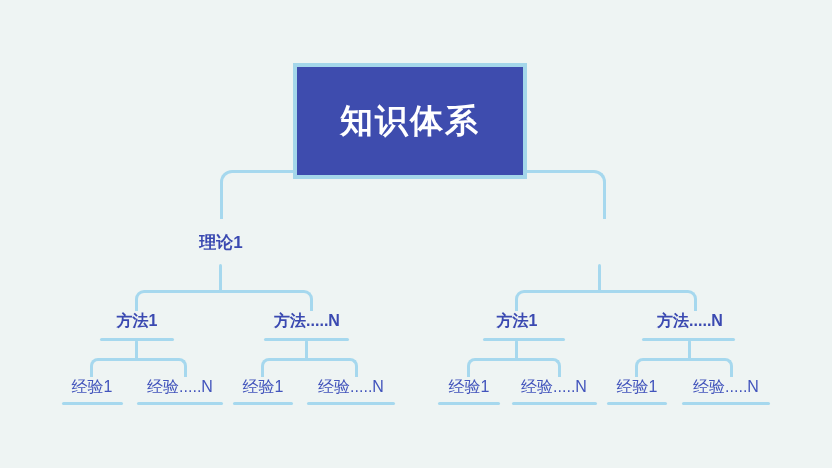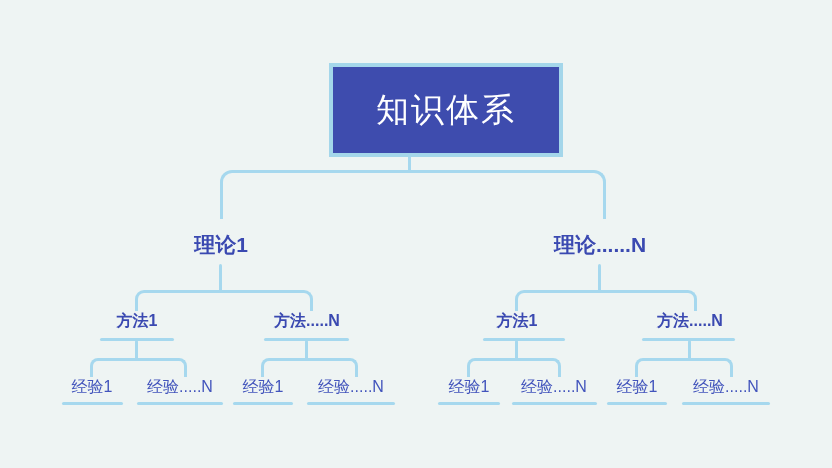--- a/index.html
+++ b/index.html
@@ -43,43 +43,42 @@
   .uline{
     position:absolute;
     height:3px;
     background:var(--connector,#a6d8ee);
     border-radius:2px;
   }
   
   .root-node{
     position:absolute;
     left:293px; top:63px;
-    width:234px; height:94px;
+    width:234px; height:116px;
     background:var(--root-fill,#3e4cae);
     border:4px solid var(--root-border,#a4d6ea);
     box-sizing:border-box;
     display:flex;
     align-items:center;
     justify-content:center;
     color:var(--root-text,#ffffff);
     font-size:33px;
-    font-weight:normal;
+    font-weight:bold;
     letter-spacing:2px;
     white-space:nowrap;
     cursor:default;
-    margin-left:36px;
   }
   .label{
     position:absolute;
     transform:translateX(-50%);
     white-space:nowrap;
     cursor:default;
   }
   .theory{
-    font-size:21px;
+    font-size:17px;
     font-weight:bold;
     color:var(--branch-text,#3a49b1);
   }
   .method{
     font-size:16px;
     color:var(--branch-text,#3a49b1);
     font-weight:bold;
   }
   .leaf{
     font-size:16px;
@@ -120,21 +119,20 @@
   <div class="uline" style="left:233px;top:402px;width:60px;"></div>
   <div class="uline" style="left:307px;top:402px;width:88px;"></div>
   <div class="uline" style="left:438px;top:402px;width:62px;"></div>
   <div class="uline" style="left:512px;top:402px;width:85px;"></div>
   <div class="uline" style="left:607px;top:402px;width:60px;"></div>
   <div class="uline" style="left:682px;top:402px;width:88px;"></div>
 
   <div class="root-node">知识体系</div>
 
   <div class="label theory" style="left:221px;top:231px;">理论1</div>
-  <div class="label theory" style="left:600px;top:231px;">理论......N</div>
 
   <div class="label method" style="left:137px;top:311px;">方法1</div>
   <div class="label method" style="left:307px;top:311px;">方法.....N</div>
   <div class="label method" style="left:517px;top:311px;">方法1</div>
   <div class="label method" style="left:690px;top:311px;">方法.....N</div>
 
   <div class="label leaf" style="left:92px;top:377px;">经验1</div>
   <div class="label leaf" style="left:180px;top:377px;">经验.....N</div>
   <div class="label leaf" style="left:263px;top:377px;">经验1</div>
   <div class="label leaf" style="left:351px;top:377px;">经验.....N</div>

